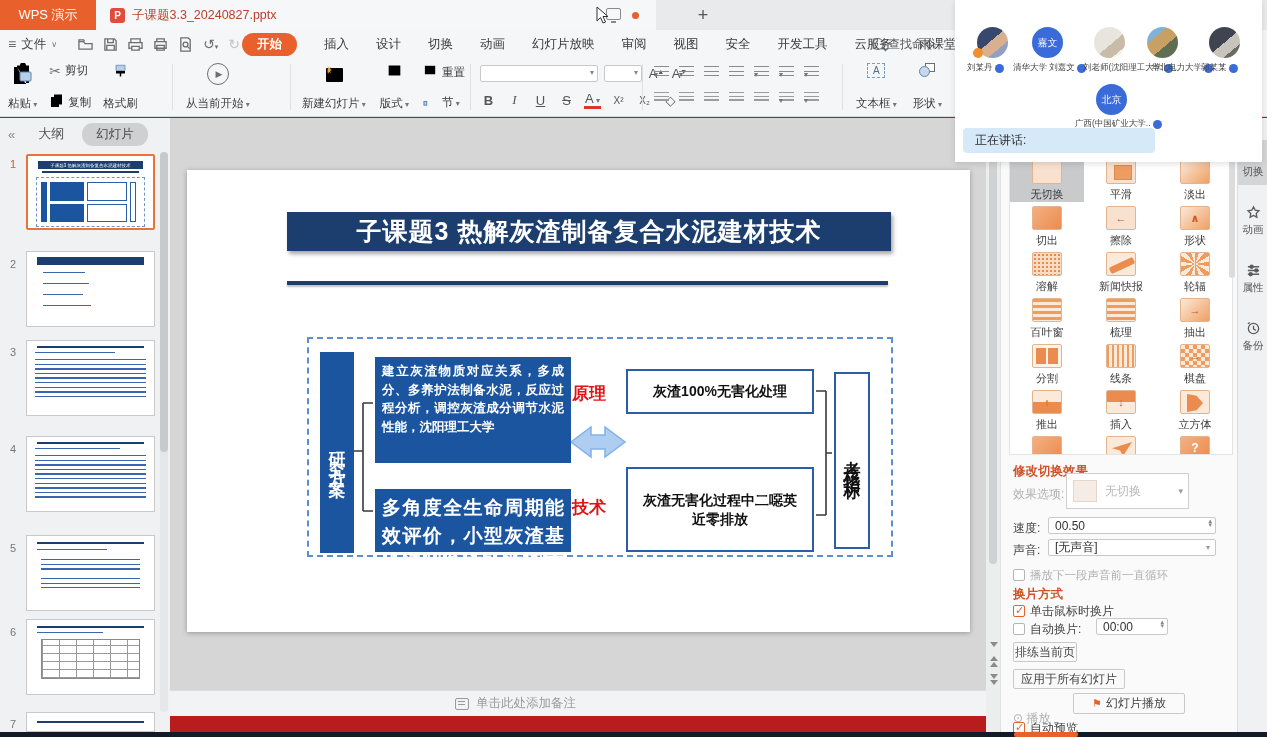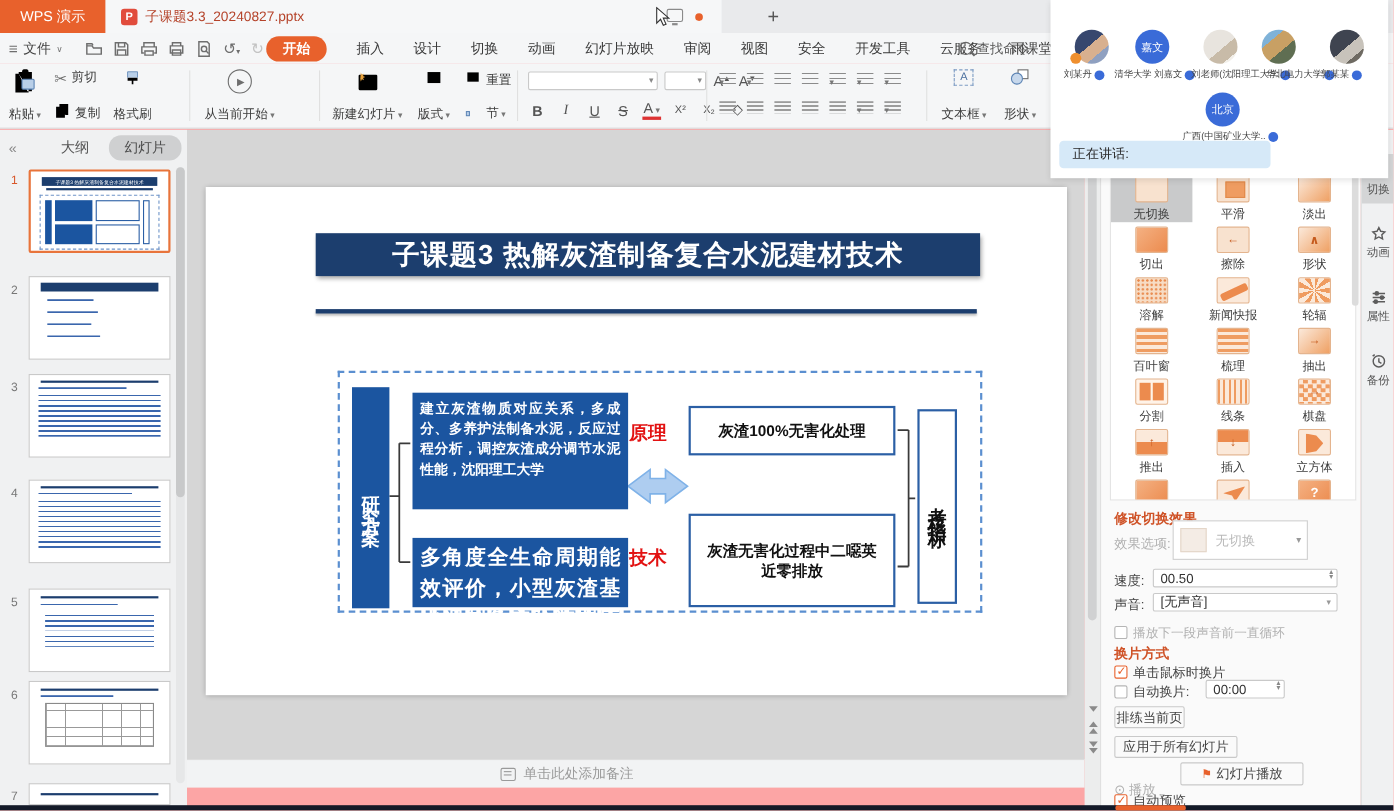--- a/index.html
+++ b/index.html
@@ -1,18 +1,18 @@
 <!DOCTYPE html>
 <html><head>
 <meta charset="utf-8">
 <style>
   * { margin:0; padding:0; box-sizing:border-box; }
   html,body { width:1267px; height:737px; overflow:hidden; }
   body { font-family:"Liberation Sans","DejaVu Sans",sans-serif; font-size:12px; color:#333; }
-  #app { position:relative; width:1267px; height:737px; background:#fca5a5; overflow:hidden; }
+  #app { position:relative; width:1267px; height:737px; background:#b91c1c; overflow:hidden; }
 
   
   .tabbar { position:absolute; left:0; top:0; width:1267px; height:30px; background:#e9eaec; }
   .wps-tab { position:absolute; left:0; top:0; width:96px; height:30px; background:#e8612c; color:#fff;
              display:flex; align-items:center; justify-content:center; font-size:13px; }
   .file-tab { position:absolute; left:96px; top:0; width:560px; height:30px; background:#f6f7f8;
               display:flex; align-items:center; gap:7px; padding-left:14px; }
   .pptx-ico { width:15px; height:15px; background:#e14c3c; border-radius:3px; color:#fff; font-size:10px;
               font-weight:bold; display:flex; align-items:center; justify-content:center; }
   .file-name { color:#b5432a; font-size:12.5px; }
@@ -57,21 +57,21 @@
   .gray-t { color:#b0b0b0 !important; }
   .tbx-ico { width:18px; height:15px; border:1px dashed #7d9cc4; color:#4a6f9e; font-size:10px; display:flex; align-items:center; justify-content:center; }
   .shp-ico { width:16px; height:14px; position:relative; }
   .shp-ico i { position:absolute; right:0; top:0; width:10px; height:9px; border:1.3px solid #6e6e6e; background:#fff; }
   .shp-ico b { position:absolute; left:0; bottom:0; width:11px; height:11px; border:1.3px solid #5b83b4; background:#c7d8ec; border-radius:50%; }
 
   
   .leftpanel { position:absolute; left:0; top:118px; width:170px; height:615px; background:#f0f1f2; }
   .lp-head { position:absolute; left:0; top:0; width:170px; height:32px; display:flex; align-items:center; }
   .lp-collapse { margin-left:8px; color:#8a8a8a; font-size:13px; }
-  .lp-outline { margin-left:40px; color:#555; font-size:13px; }
+  .lp-outline { margin-left:23px; color:#555; font-size:13px; }
   .lp-pill { margin-left:18px; background:#cfd0d1; color:#4a4a4a; border-radius:11px; padding:3px 14px; font-size:12.5px; }
   .lp-scroll { position:absolute; right:2px; top:34px; width:8px; height:560px; background:#e6e7e8; border-radius:4px; }
   .lp-thumbtrack { position:absolute; right:0; top:0; width:8px; height:300px; background:#c8c9ca; border-radius:4px; }
   .snum { position:absolute; left:10px; font-size:11px; color:#777; }
   .snum.sel { color:#d8572a; }
   .thumb { position:absolute; left:26px; width:129px; height:76px; background:#fff; border:1px solid #c9c9c9; overflow:hidden; }
   .thumb.sel { border:2px solid #e8743b; border-radius:2px; }
   .t-bar { height:8px; background:#1c3e6e; margin:5px 10px 0; display:flex; align-items:center; justify-content:center;
            color:#fff; font-size:4.5px; white-space:nowrap; overflow:hidden; }
   .t-line { height:2px; background:#1c3e6e; margin:2px 10px 0; }

